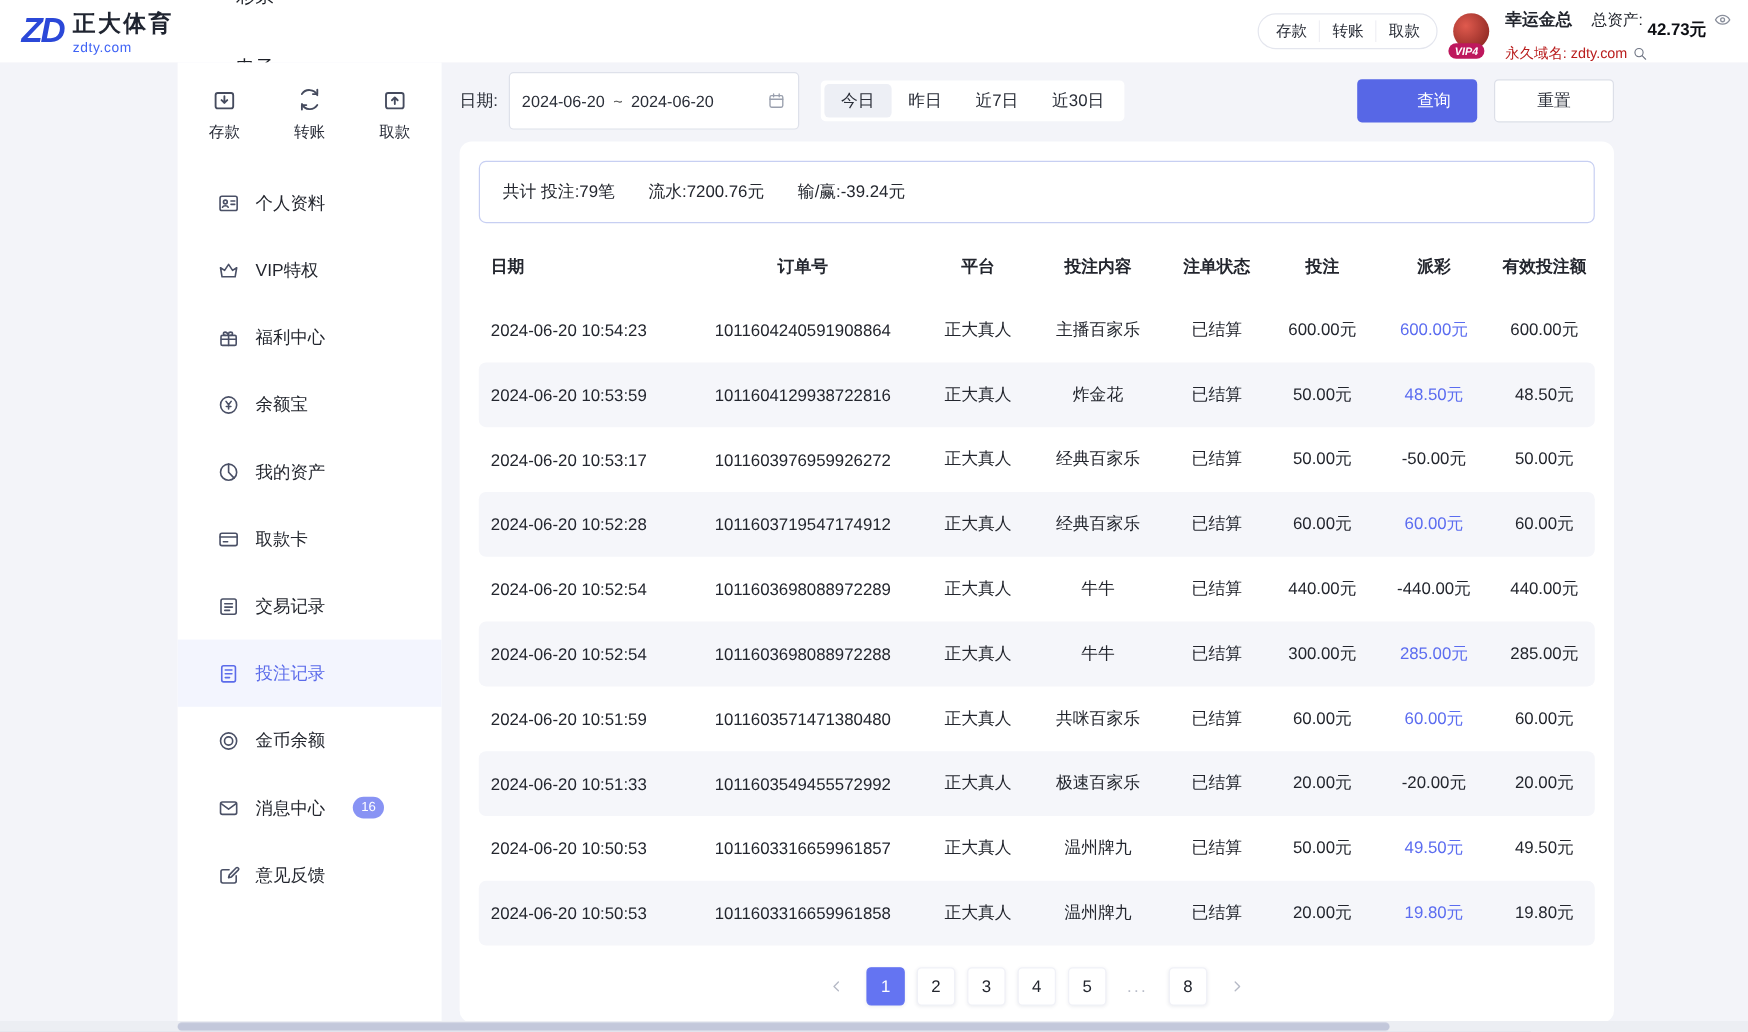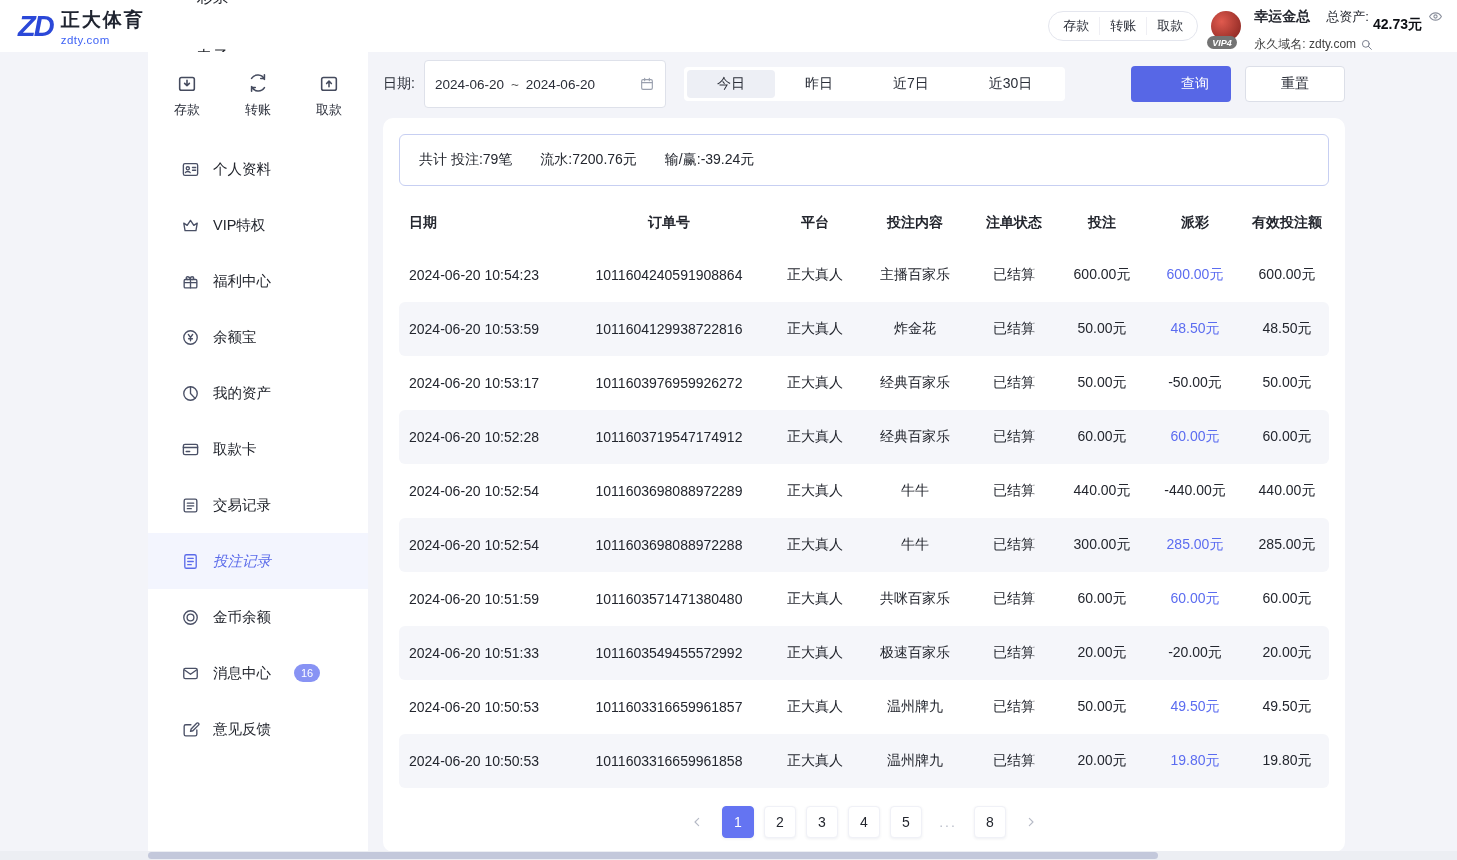--- a/index.html
+++ b/index.html
@@ -13,51 +13,51 @@
   .brand { font-size:19px; font-weight:700; color:#1f2430; letter-spacing:2px; }
   .brand-domain { font-size:11.5px; color:#3f63f5; letter-spacing:.5px; margin-top:1px; }
   .main-nav { display:flex; gap:39px; margin-left:52px;flex-direction:column; }
   .nav-item { font-size:16px; color:#1c1f26; cursor:pointer; white-space:nowrap; }
   .header-right { margin-left:auto; display:flex; align-items:center; gap:13px; }
   .wallet-pill { display:flex; align-items:center; border:1px solid #e4e6ee; border-radius:16px; height:30px; padding:0 4px; }
   .pill-item { padding:0 10px; font-size:13px; color:#2a2e38; cursor:pointer; }
   .pill-item + .pill-item { border-left:1px solid #efeff4; }
   .avatar-wrap { position:relative; width:30px; height:30px; flex:none; cursor:pointer; }
   .avatar-img { width:30px; height:30px; border-radius:50%; background:radial-gradient(circle at 35% 35%, #e05a4e, #7e1f1b); }
-  .vip-badge { position:absolute; left:-4px; bottom:-8px; background:#737373; color:#fff; font-size:9px; font-weight:700; font-style:italic; padding:1.5px 5px; border-radius:8px; }
+  .vip-badge { position:absolute; left:-4px; bottom:-8px; background:#be185d; color:#fff; font-size:9px; font-weight:700; font-style:italic; padding:1.5px 5px; border-radius:8px; }
   .user-row1 { display:flex; align-items:center; }
   .user-name { font-size:14px; font-weight:700; color:#23262e; margin-right:16px; }
   .assets-label { font-size:13px; color:#23262e; margin-right:4px; }
   .assets-value { font-size:14px; font-weight:700; color:#0d0f14;margin-top:16px; }
   .eye-btn { color:#8a8f9c; display:flex; margin-left:6px; cursor:pointer; }
-  .user-row2 { font-size:12px; color:#404040; margin-top:2px; display:flex; align-items:center; gap:4px; }
+  .user-row2 { font-size:12px; color:#b91c1c; margin-top:2px; display:flex; align-items:center; gap:4px; }
   .mini-search { color:#6f7584; display:flex; cursor:pointer; }
 
   
   .body-row { display:flex; height:799px; padding-left:148px; }
   .sidebar { width:220px; background:#fff; padding-top:20px; flex:none; }
   .shortcuts { display:flex; justify-content:space-between; padding:0 26px; }
   .shortcut { display:flex; flex-direction:column; align-items:center; gap:7px; font-size:13px; color:#2a2e3a; cursor:pointer; }
   .shortcut .sc-icon { color:#454b5e; display:flex; }
   .side-menu { margin-top:22px; }
   .menu-item { height:56px; display:flex; align-items:center; gap:13px; padding-left:33px; font-size:14.5px; color:#23262e; cursor:pointer; }
   .menu-item .mi-icon { color:#4a5066; display:flex; }
-  .menu-item.active { background:#f3f5fe; color:#5b6bea;font-style:italic; }
+  .menu-item.active { background:#f3f5fe; color:#5b6bea; }
   .menu-item.active .mi-icon { color:#5b6bea; }
   .mi-badge { margin-left:10px; background:#8893f4; color:#fff; font-size:11px; line-height:18px; padding:0 7px; border-radius:9px; }
 
   
   .main { width:962px; flex:none; margin-left:15px; padding-top:14px; }
   .filter-row { display:flex; align-items:center; height:36px; }
   .filter-label { font-size:14px; color:#2a2e38; margin-right:9px; }
   .date-input { width:242px; height:48px; background:#fff; border:1px solid #dee1ea; border-radius:4px; display:flex; align-items:center; padding:0 10px; font-size:13.5px; color:#2a2e38; cursor:pointer; }
   .tilde { margin:0 7px; color:#555; }
   .cal { margin-left:auto; color:#9aa0ae; display:flex; }
   .range-group { margin-left:18px; background:#fff; border-radius:4px; height:34px; display:flex; align-items:center; padding:0 3px; }
-  .range-item { padding:0 30px; height:28px; display:flex; align-items:center; font-size:14px; color:#2a2e38; border-radius:4px; cursor:pointer; }
+  .range-item { padding:0 14px; height:28px; display:flex; align-items:center; font-size:14px; color:#2a2e38; border-radius:4px; cursor:pointer; }
   .range-item.active { background:#edeff5; }
   .spacer { flex:1; }
   .btn { width:100px; height:36px; border-radius:4px; font-size:14px; font-family:inherit; cursor:pointer; border:none; }
   .btn.primary { background:#5767e6; color:#fff;padding-left:28px; }
   .btn.plain { background:#fff; border:1px solid #dcdfe8; color:#2a2e38; margin-left:14px; }
 
   .card { margin-top:16px; background:#fff; border-radius:10px; padding:16px 16px 14px; }
   .summary { border:1px solid #c7cff2; border-radius:6px; height:52px; display:flex; align-items:center; padding:0 19px; font-size:14px; color:#23262e; }
   .summary span { margin-right:28px; }
 

